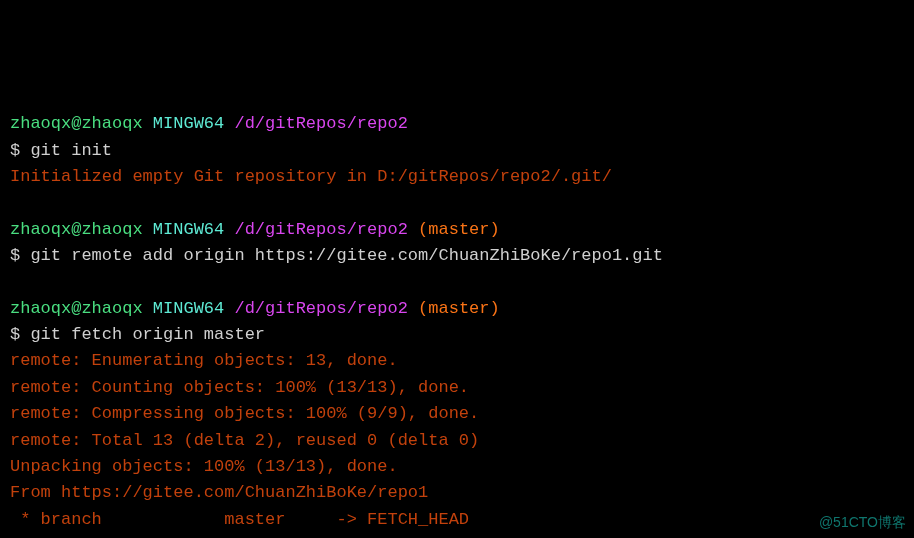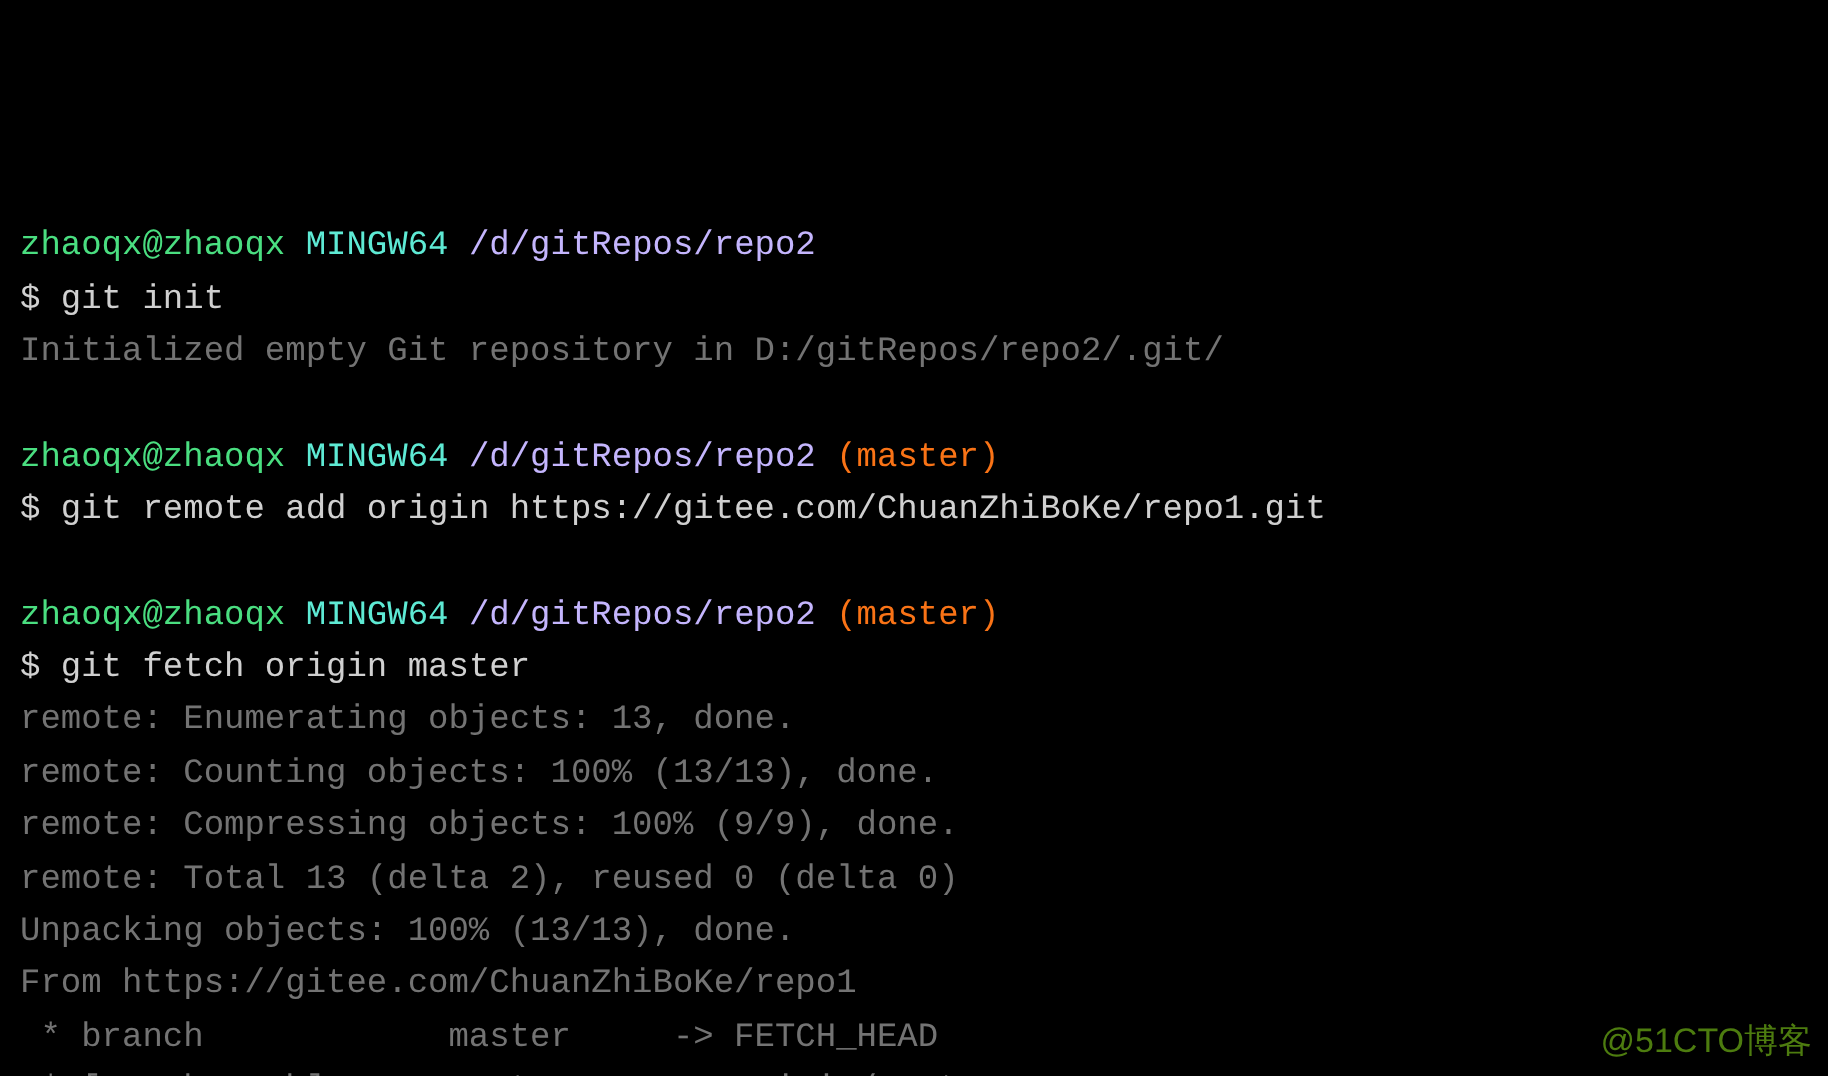--- a/index.html
+++ b/index.html
@@ -15,30 +15,30 @@
       color: #d0d0d0;
       padding: 6px 10px;
       width: 914px;
       height: 538px;
       overflow: hidden;
       position: relative;
       white-space: pre;
     }
     .user { color: #4ade80; margin-top: 28px; }
     .system { color: #5eead4; }
-    .path { color: #c4b5fd; }
+    .path { color: #d946ef; }
     .branch { color: #f97316; }
-    .output { color: #737373; }
+    .output { color: #c2410c; }
     .cmd { color: #d0d0d0; }
     .watermark {
       position: absolute;
       bottom: 4px;
       right: 8px;
-      font-size: 17px;
-      color: #4d7c0f;
+      font-size: 14px;
+      color: #0f766e;
       font-family: Arial, sans-serif;
     }
   </style>
 </head>
 <body>
 
 
 
 <div id="terminal"><div><span class="user">zhaoqx@zhaoqx</span> <span class="system">MINGW64</span> <span class="path">/d/gitRepos/repo2</span></div><div><span class="cmd">$ </span><span class="cmd">git init</span></div><div class="output">Initialized empty Git repository in D:/gitRepos/repo2/.git/</div><div>&nbsp;</div><div><span class="user">zhaoqx@zhaoqx</span> <span class="system">MINGW64</span> <span class="path">/d/gitRepos/repo2</span> <span class="branch">(master)</span></div><div><span class="cmd">$ </span><span class="cmd">git remote add origin https://gitee.com/ChuanZhiBoKe/repo1.git</span></div><div>&nbsp;</div><div><span class="user">zhaoqx@zhaoqx</span> <span class="system">MINGW64</span> <span class="path">/d/gitRepos/repo2</span> <span class="branch">(master)</span></div><div><span class="cmd">$ </span><span class="cmd">git fetch origin master</span></div><div class="output">remote: Enumerating objects: 13, done.</div><div class="output">remote: Counting objects: 100% (13/13), done.</div><div class="output">remote: Compressing objects: 100% (9/9), done.</div><div class="output">remote: Total 13 (delta 2), reused 0 (delta 0)</div><div class="output">Unpacking objects: 100% (13/13), done.</div><div class="output">From https://gitee.com/ChuanZhiBoKe/repo1</div><div class="output"> * branch            master     -&gt; FETCH_HEAD</div><div class="output"> * [new branch]      master     -&gt; origin/master</div></div>
 <div class="watermark">@51CTO博客</div>

